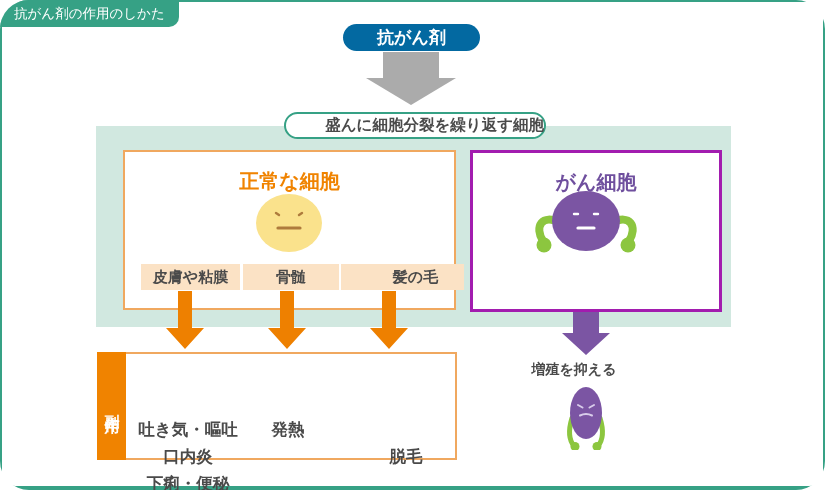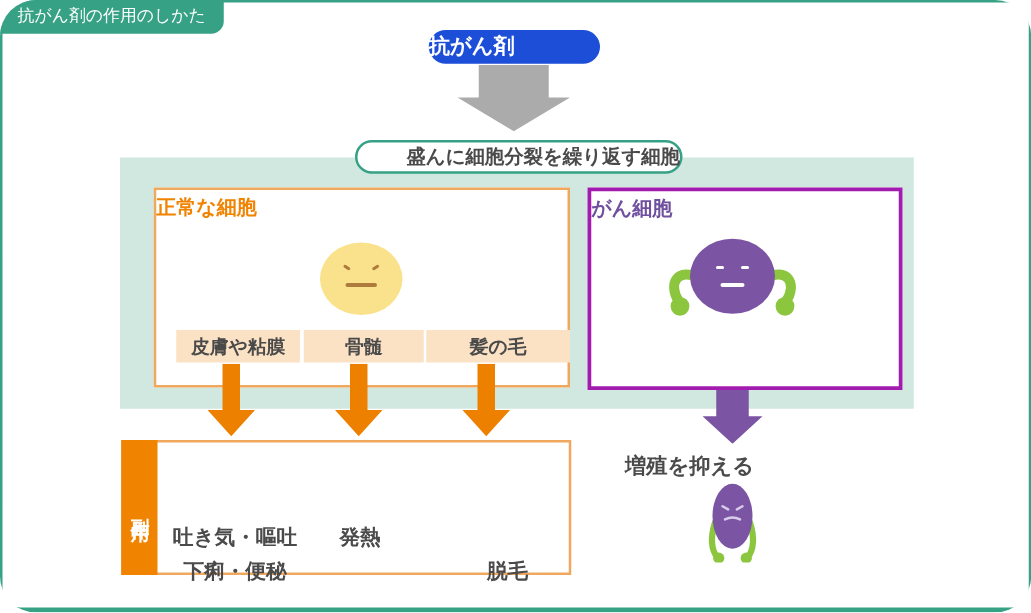--- a/index.html
+++ b/index.html
@@ -13,76 +13,76 @@
     border:2px solid #36A185;border-bottom-width:4px;
     border-radius:16px;box-sizing:border-box;pointer-events:none;
   }
   .title-chip{
     position:absolute;left:0;top:0;height:27px;line-height:27px;
     padding:0 14px;background:#36A185;color:#fff;font-size:13.5px;
     border-radius:12px 0 10px 0;z-index:5;
   }
   .drug-pill{
     position:absolute;left:343px;top:24px;width:137px;height:27px;
-    background:#1d4ed8;border-radius:14px;color:#fff;font-size:17px;
-    line-height:27px;text-align:left;font-weight:600;z-index:4;
+    background:#0369a1;border-radius:14px;color:#fff;font-size:17px;
+    line-height:27px;text-align:center;font-weight:600;z-index:4;
   }
   .arrow{position:absolute;}
   .teal-box{
     position:absolute;left:96px;top:126px;width:635px;height:201px;
     background:#D1E8E0;
   }
   .dividing-pill{
     position:absolute;left:284px;top:112px;width:262px;height:27px;
     background:#fff;border:2px solid #36A185;border-radius:15px;
     box-sizing:border-box;font-size:15.5px;line-height:23px;
     text-align:right;font-weight:600;z-index:3;
   }
   .panel{
     position:absolute;background:#fff;box-sizing:border-box;
   }
   .panel.normal{left:123px;top:150px;width:333px;height:160px;border:2px solid #F0A85F;}
   .panel.cancer{left:470px;top:150px;width:252px;height:162px;border:3px solid #a21caf;}
   .panel-title{
-    position:absolute;left:0;right:0;top:4px;
-    font-size:16px;font-weight:700;
+    position:absolute;left:0;right:0;top:16px;text-align:center;
+    font-size:20px;font-weight:700;
   }
   .panel.normal .panel-title{color:#F08300;}
   .panel.cancer .panel-title{color:#6F4F9E;}
   .cell-figure{position:absolute;}
   .tissue-label{
     position:absolute;top:264px;height:26px;line-height:26px;
     background:#FBE2C5;text-align:center;font-size:15px;font-weight:600;
     color:#4a4a4a;z-index:2;
   }
   .tissue-0{left:141px;width:99px;}
   .tissue-1{left:243px;width:96px;}
-  .tissue-2{left:341px;width:115px;}
+  .tissue-2{left:341px;width:97px;padding-left:26px;}
   .se-box{
     position:absolute;left:97px;top:352px;width:360px;height:108px;
     background:#fff;border:2px solid #F0A85F;box-sizing:border-box;
   }
   .se-tab{
     position:absolute;left:97px;top:352px;width:29px;height:108px;
     background:#F08300;z-index:2;display:flex;align-items:center;justify-content:center;
   }
   .se-tab span{
     writing-mode:vertical-rl;color:#fff;font-size:15px;font-weight:700;
     letter-spacing:3px;
   }
   .se-col{
     position:absolute;text-align:center;font-size:16.5px;font-weight:600;
     line-height:27px;color:#4a4a4a;white-space:nowrap;margin-top:44px;
   }
   .se-col-0{left:128px;top:372px;width:120px;}
   .se-col-1{left:240px;top:372px;width:96px;}
   .se-col-2{left:368px;top:399px;width:76px;}
   .result-label{
-    position:absolute;left:500px;top:361px;width:172px;text-align:left;
-    font-size:17px;font-weight:600;color:#4a4a4a;
+    position:absolute;left:488px;top:361px;width:172px;text-align:center;
+    font-size:14px;font-weight:600;color:#4a4a4a;
   }
 </style>
 </head>
 <body>
 
 <div id="stage">
 
   <div class="frame"></div>
 
   <div class="title-chip">抗がん剤の作用のしかた</div>
@@ -141,20 +141,21 @@
     <polygon points="11,0 37,0 37,21 48,21 24,43 0,21 11,21" fill="#7B55A3"></polygon>
   </svg>
 
   <div class="se-box"></div>
   <div class="se-tab">
     <span>副作用</span>
   </div>
 
   <div class="se-col se-col-0">
     <div>吐き気・嘔吐</div>
+    <div>口内炎</div>
     <div>下痢・便秘</div>
   </div>
   <div class="se-col se-col-1">
     <div>発熱</div>
   </div>
   <div class="se-col se-col-2">
     <div>脱毛</div>
   </div>
 
   <div class="result-label">増殖を抑える</div>

